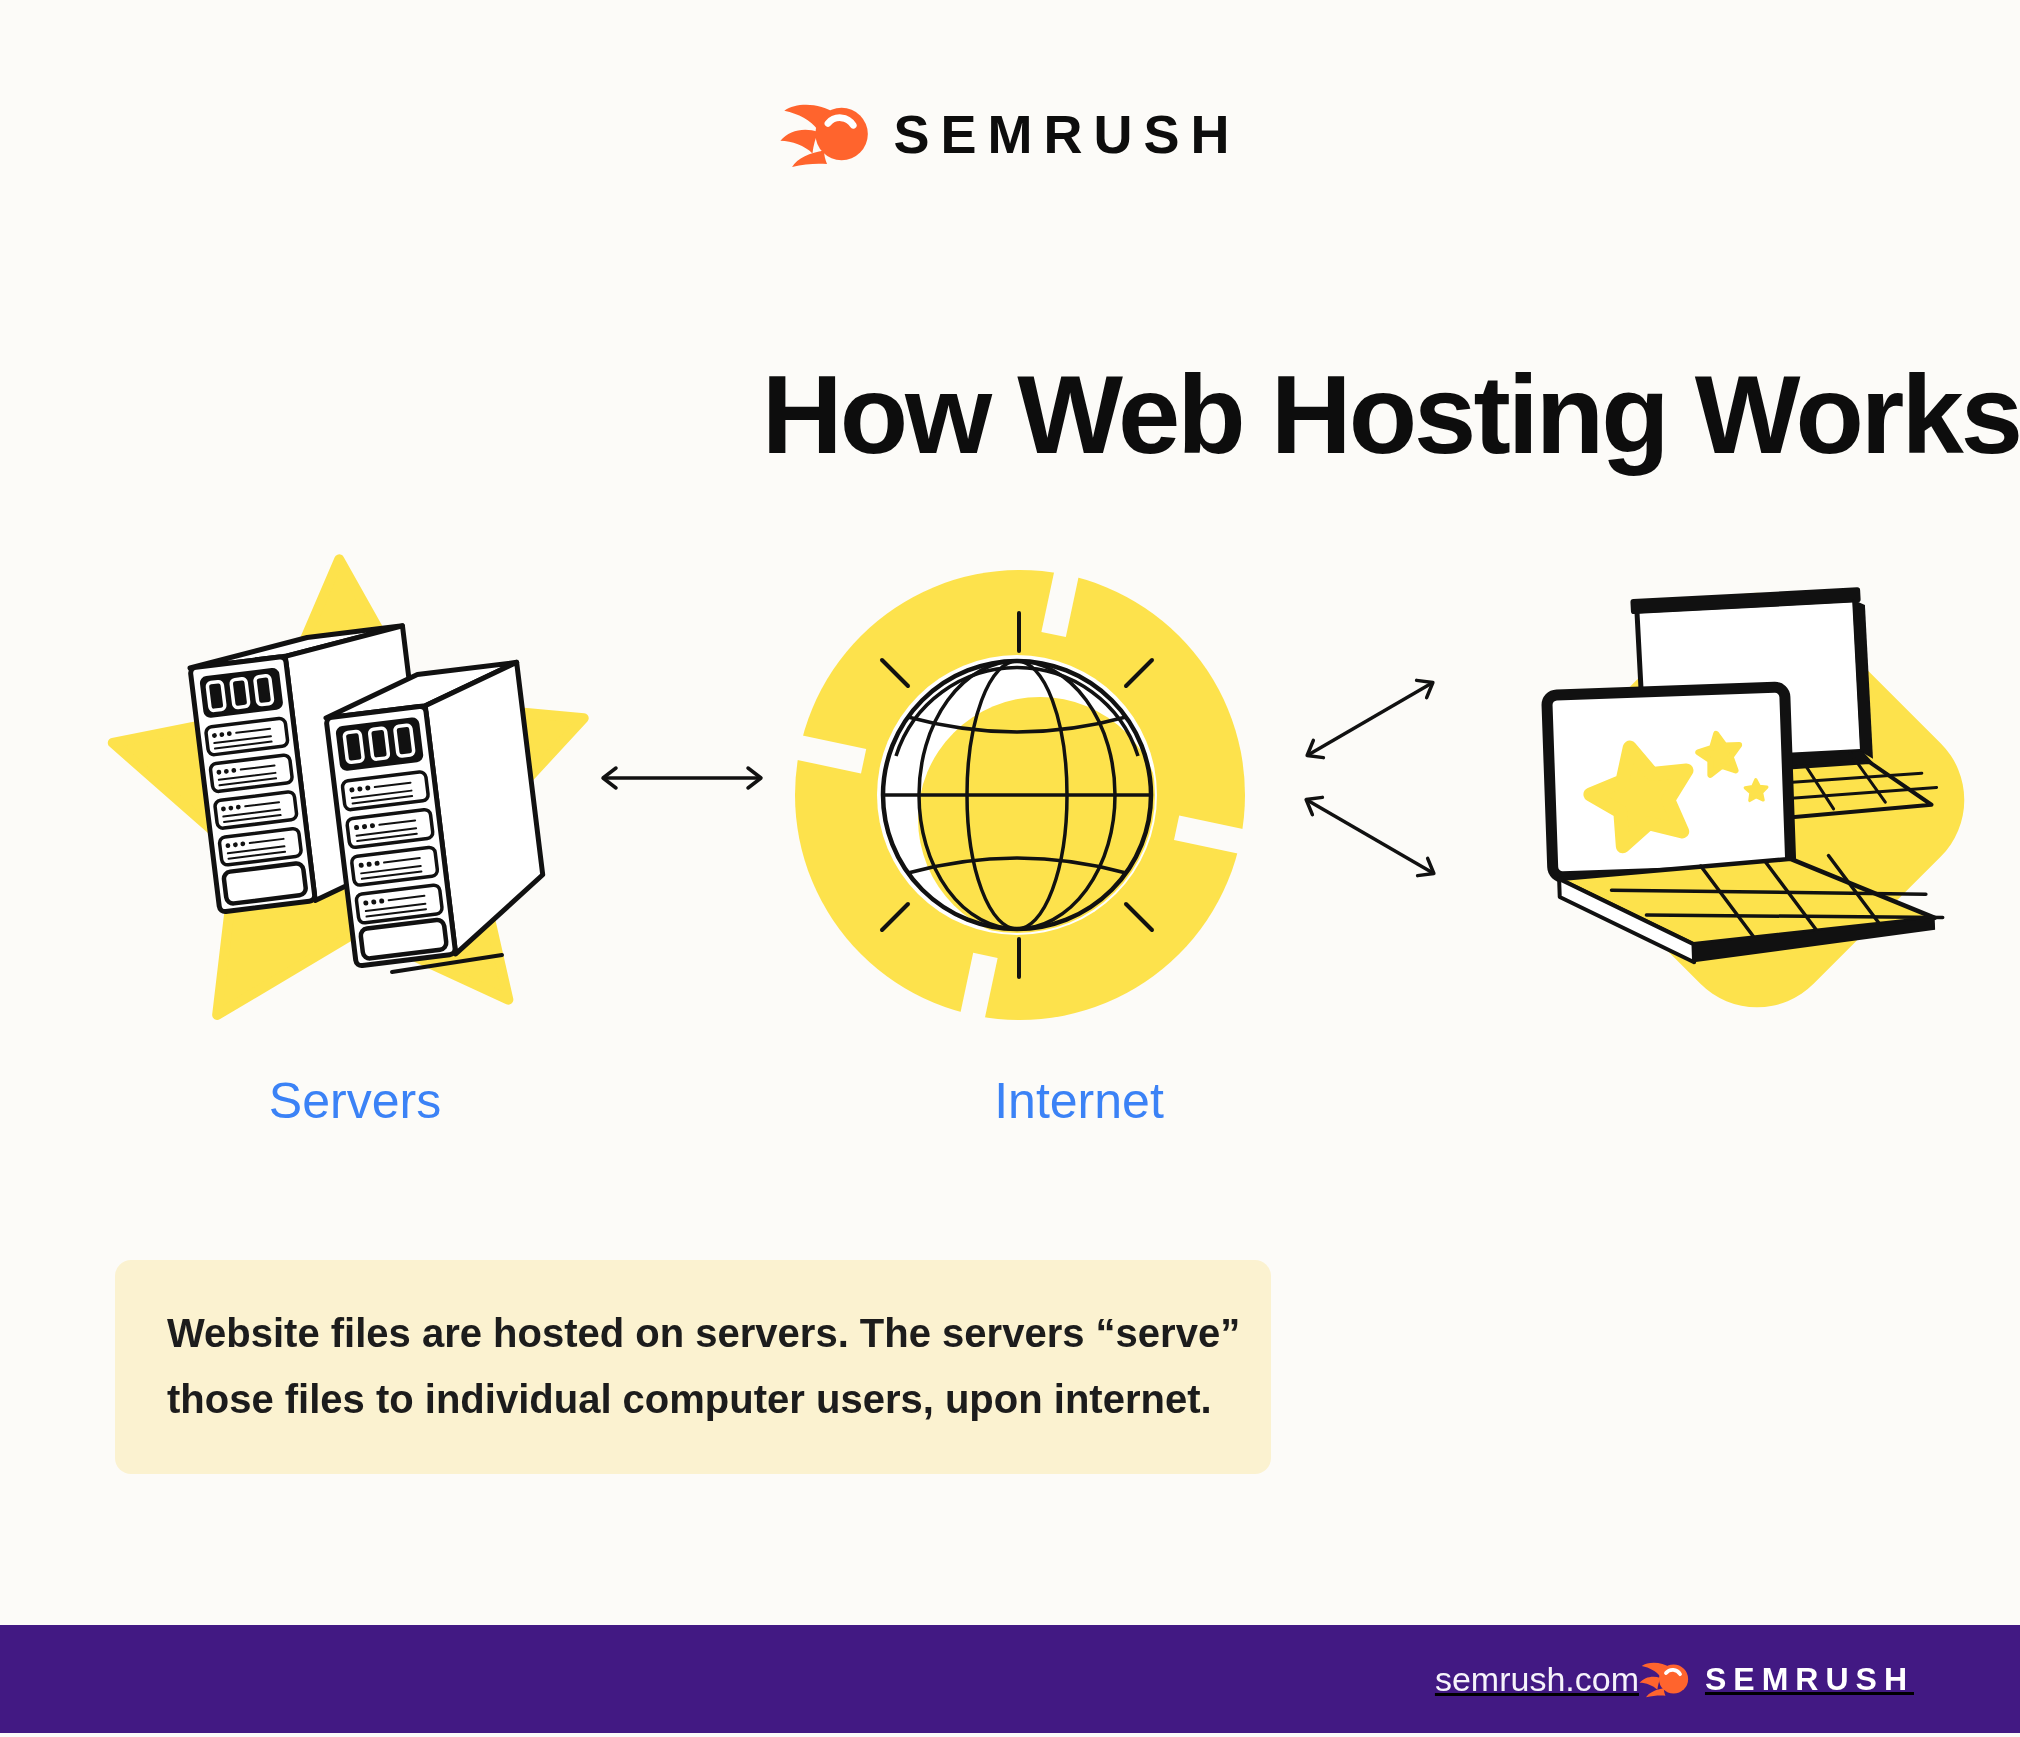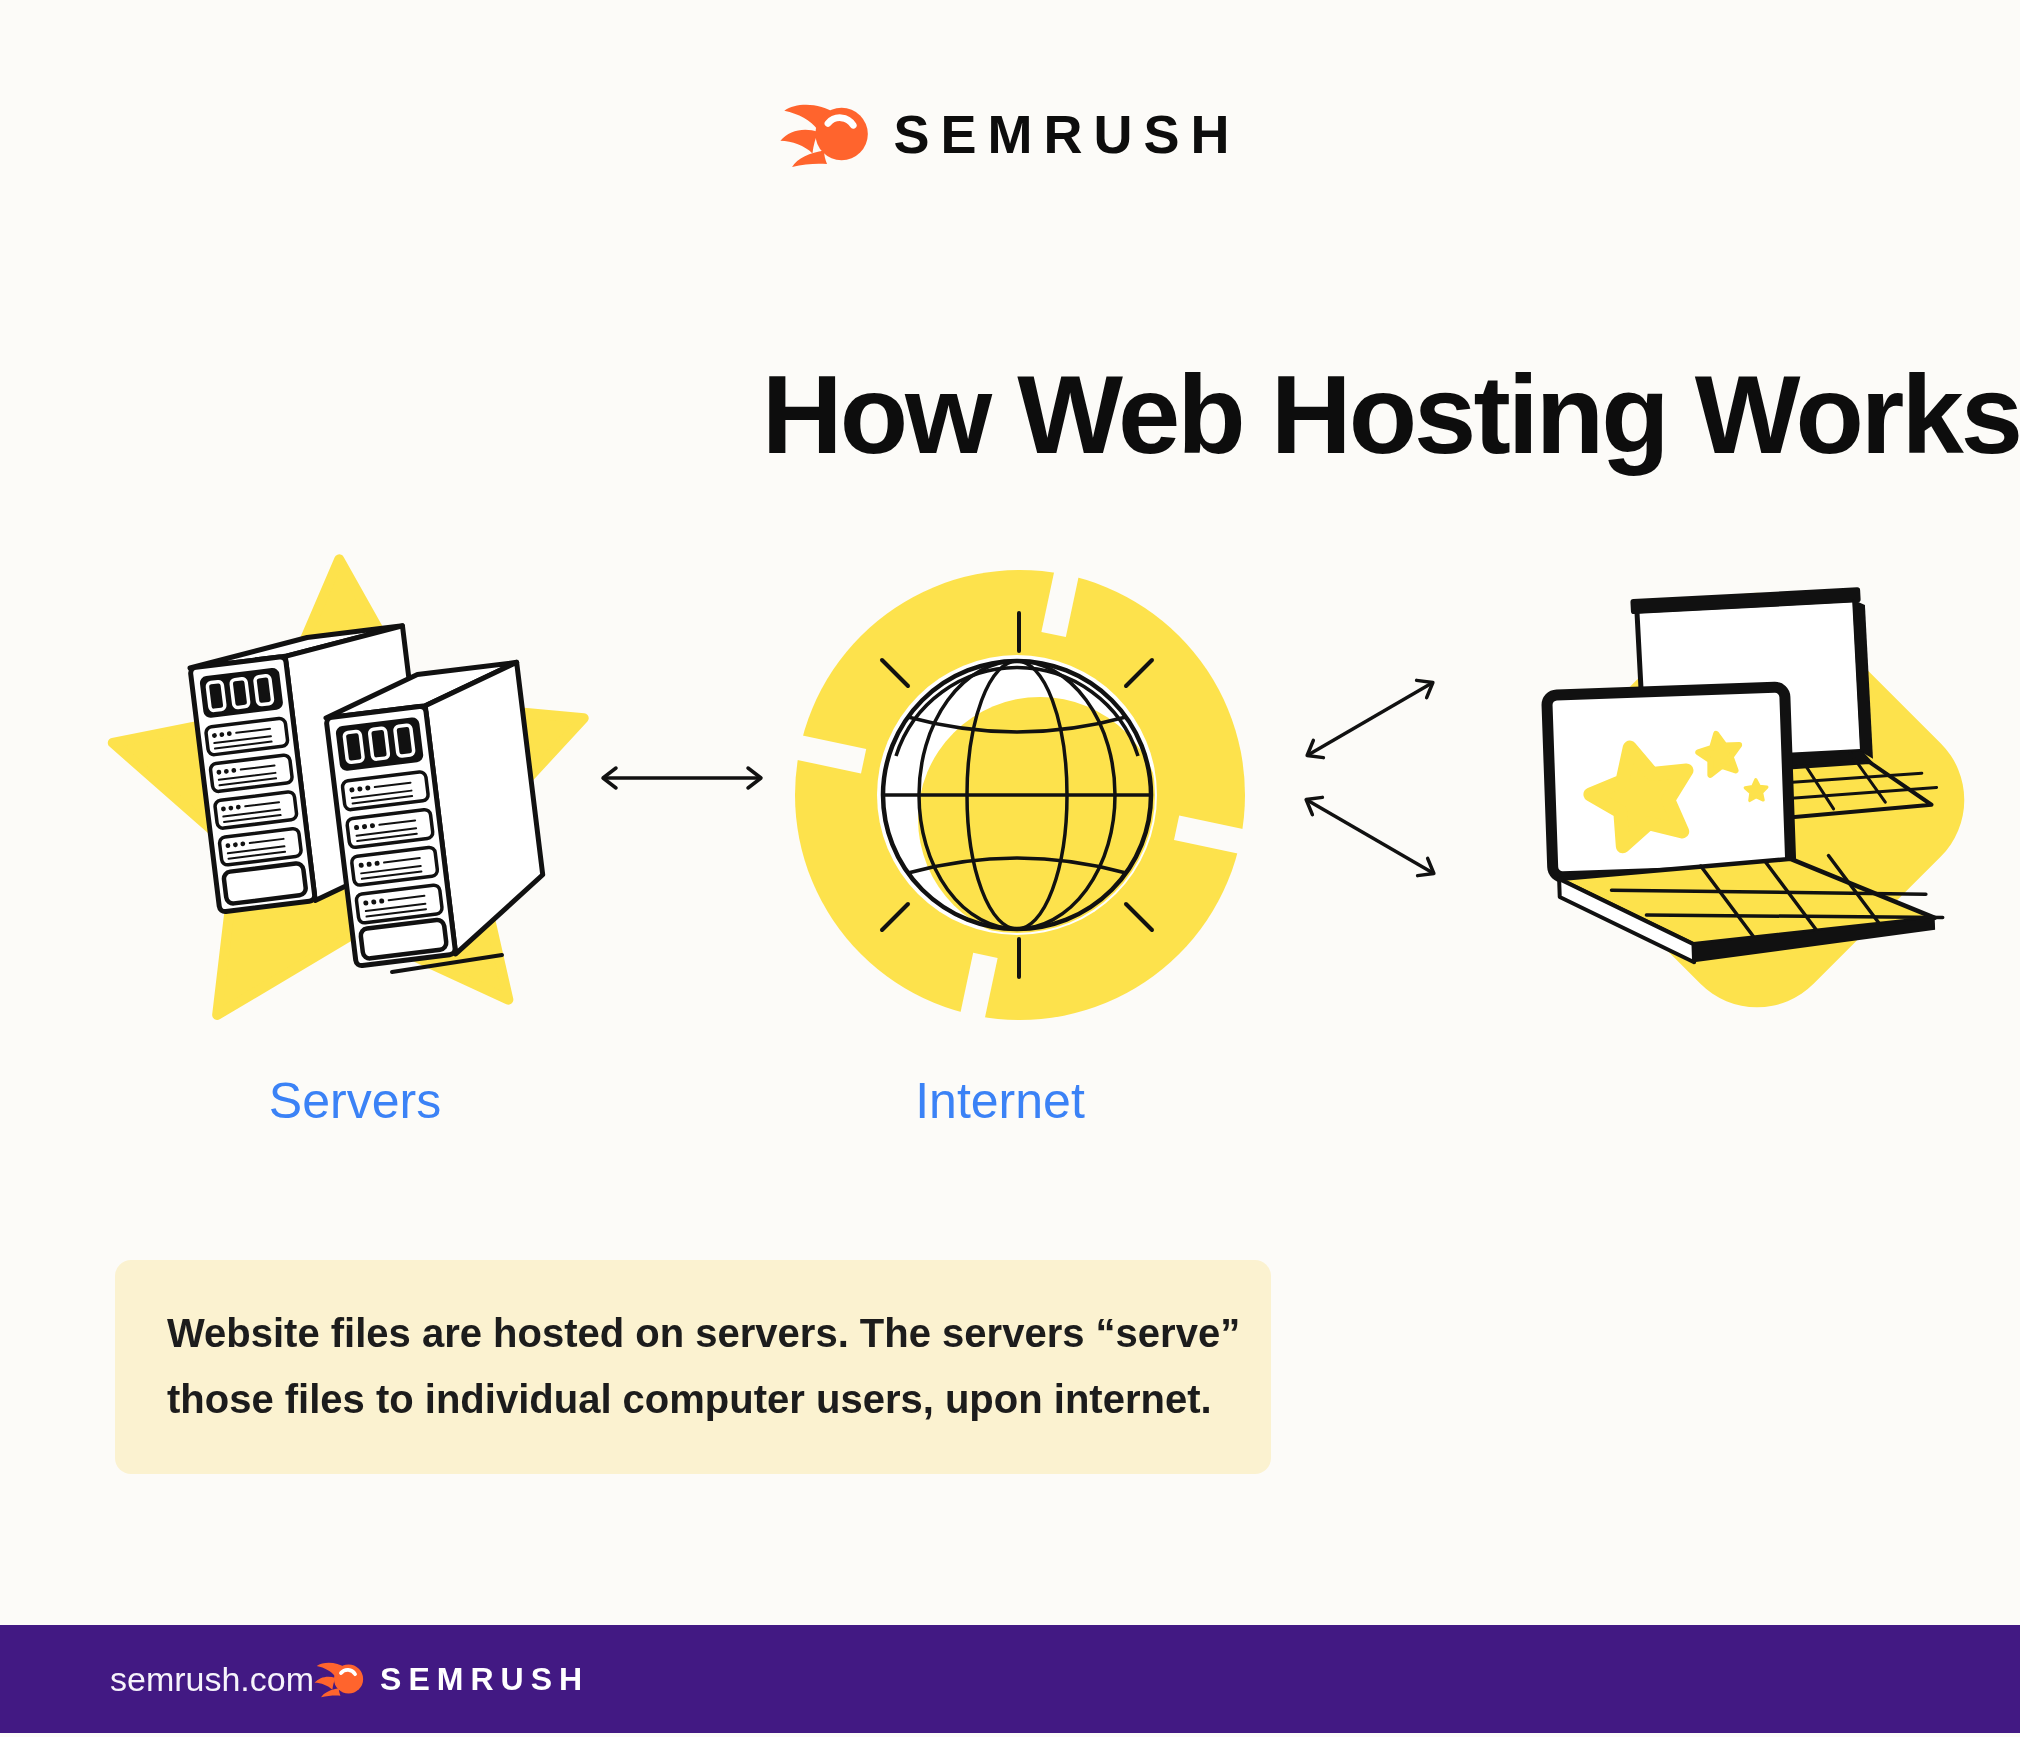--- a/index.html
+++ b/index.html
@@ -23,21 +23,21 @@
   .node-label{position:absolute;top:1072px;transform:translateX(-50%);
               font-size:50px;color:#3b82f6;white-space:nowrap;}
 
   
   .note-box{position:absolute;left:115px;top:1260px;width:1156px;
             background:var(--cream);border-radius:16px;padding:40px 52px 42px 52px;font-weight:bold;}
   .note-line{font-size:40px;line-height:66px;color:#1c1c1c;white-space:nowrap;}
 
   
   .footer{position:absolute;left:0;top:1625px;width:100%;height:108px;background:var(--purple);
-          display:flex;align-items:center;justify-content:flex-start;padding:0 106px 0 110px;}
+          display:flex;align-items:center;justify-content:flex-end;padding:0 106px 0 110px;text-decoration:underline;}
   .footer-site{font-size:34px;color:#f6f3fb;}
   .footer-brand{display:flex;align-items:center;gap:12px;}
   .footer-brand-word{font-size:32px;font-weight:900;letter-spacing:7px;color:#ffffff;}
 
   
   .fy{fill:var(--yellow);}
   .fy-r{fill:var(--yellow);stroke:var(--yellow);stroke-linejoin:round;}
   .fbg{fill:var(--bg);}
   .fo{fill:var(--orange);}
 </style>
@@ -249,21 +249,21 @@
     <defs>
       <marker id="m2" markerUnits="userSpaceOnUse" markerWidth="30" markerHeight="30" refX="20" refY="15" orient="auto-start-reverse">
         <path d="M8,5 L21,15 L8,25" fill="none" stroke="#111" stroke-width="3.5" stroke-linecap="round" stroke-linejoin="round"></path>
       </marker>
     </defs>
     <line x1="18" y1="93" x2="142" y2="21" stroke="#111" stroke-width="3.5" marker-start="url(#m2)" marker-end="url(#m2)"></line>
     <line x1="17" y1="138" x2="143" y2="211" stroke="#111" stroke-width="3.5" marker-start="url(#m2)" marker-end="url(#m2)"></line>
   </svg>
 
   <span class="node-label" style="left:355px">Servers</span>
-  <span class="node-label" style="left:1000px">Internet</span>
+  <span class="node-label" style="left:1079px">Internet</span>
 
   <div class="note-box">
     <div class="note-line">Website files are hosted on servers. The servers “serve”</div>
     <div class="note-line">those files to individual computer users, upon internet.</div>
   </div>
 
   <div class="footer">
     <span class="footer-site">semrush.com</span>
     <div class="footer-brand">
       <svg width="54" height="38" viewBox="0 0 100 70">

